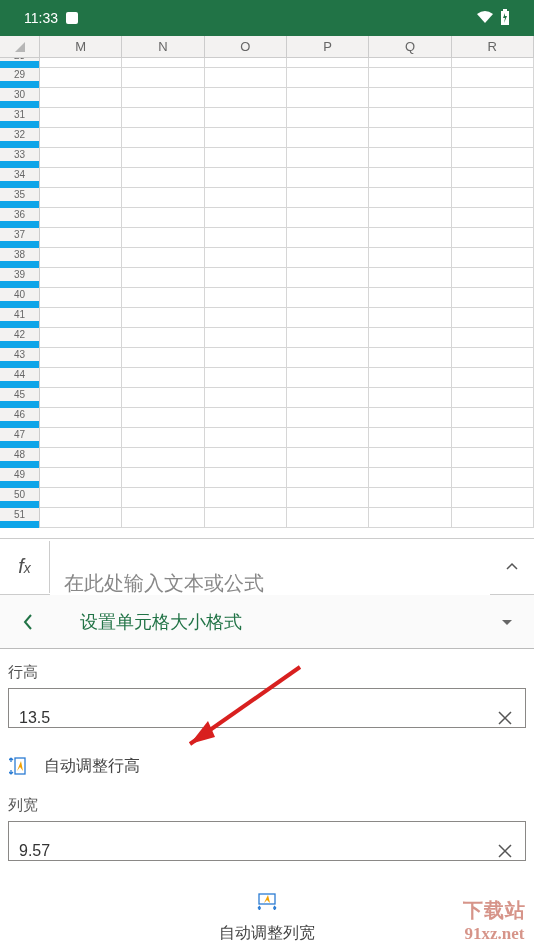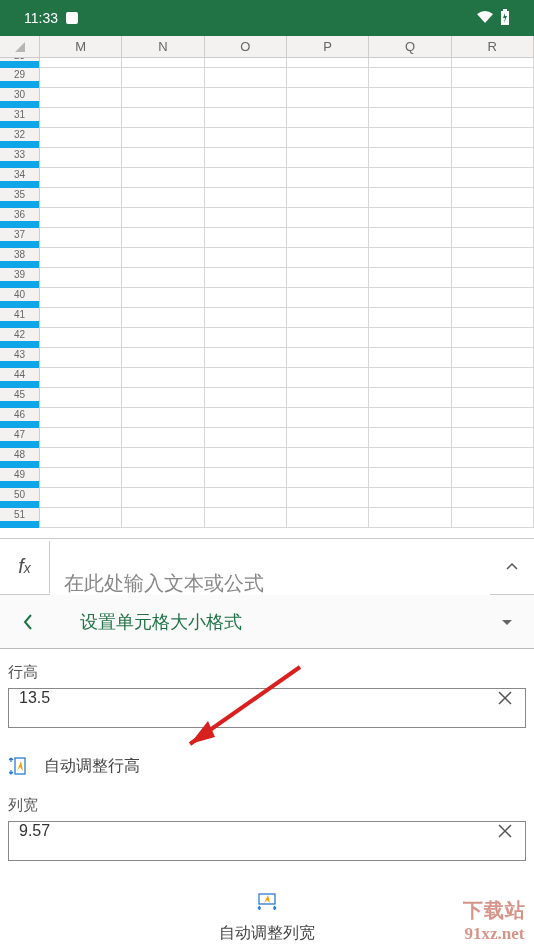--- a/index.html
+++ b/index.html
@@ -30,21 +30,21 @@
 .formula-input::placeholder { color: #888; }
 .expand { width: 44px; display: flex; align-items: center; justify-content: center; cursor: pointer; }
 
 .panel-header { height: 54px; display: flex; align-items: center; border-bottom: 1.5px solid #bbb; background: #fafafa; }
 .panel-back { width: 56px; display: flex; align-items: center; justify-content: center; cursor: pointer; }
 .panel-title { flex: 1; text-align: left; font-size: 18px; color: #217346; padding-left: 24px; }
 .panel-more { width: 54px; display: flex; align-items: center; justify-content: center; cursor: pointer; }
 
 .panel-body { padding: 14px 8px; background: #fff; }
 .field-label { font-size: 15px; color: #555; margin-bottom: 6px; }
-.input-wrap { display: flex; align-items: flex-start; border: 1px solid #8a8886; height: 40px; background: #fff; margin-bottom: 18px; }
+.input-wrap { display: flex; align-items: flex-end; border: 1px solid #8a8886; height: 40px; background: #fff; margin-bottom: 18px; }
 .input-wrap input { flex: 1; border: none; padding: 0 10px; font-size: 16px; color: #333; outline: none; background: transparent; }
 .clear-btn { width: 40px; display: flex; align-items: center; justify-content: center; cursor: pointer; }
 
 .auto-row { display: flex; align-items: center; gap: 12px; padding: 8px 0 18px 0; cursor: pointer; }
 .auto-row .icon-box { width: 24px; height: 24px; display: flex; align-items: center; justify-content: center; }
 .auto-row .label { font-size: 16px; color: #444; }
 
 .arrow-annotation { position: absolute; pointer-events: none; }
 .watermark { position: absolute; right: 8px; bottom: 6px; text-align: center; pointer-events: none; }
 .watermark .a { font-size: 20px; font-weight: bold; color: rgba(180,60,40,0.55); letter-spacing: 1px; }

